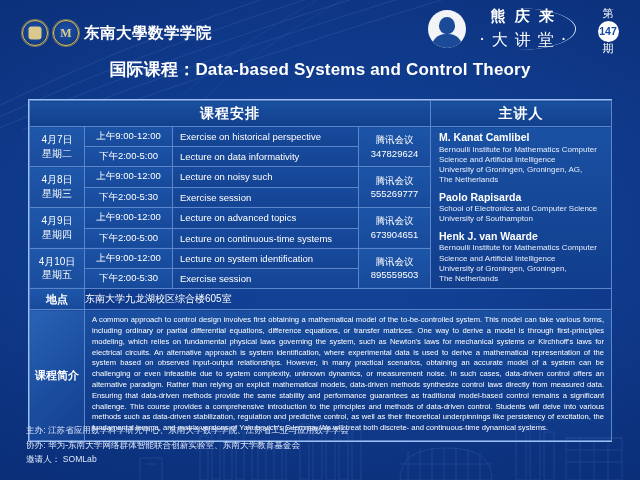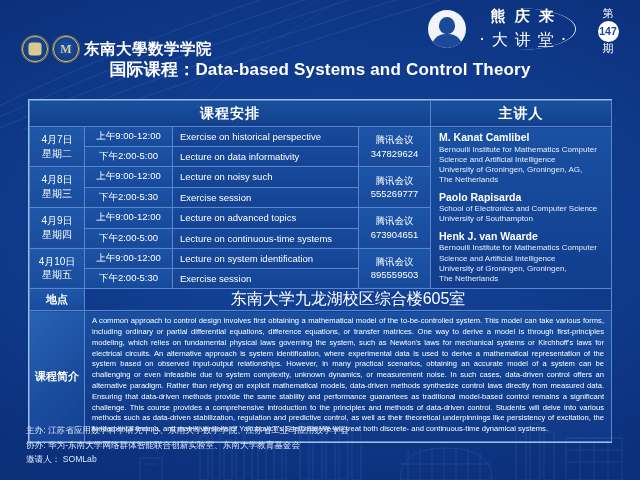--- a/index.html
+++ b/index.html
@@ -15,21 +15,21 @@
       linear-gradient(180deg,#0b3184 0%,#0a2e7c 100%);
   }
   
   .arcs{position:absolute;left:0;top:-90px;width:640px;height:220px;opacity:.30;pointer-events:none;}
   .arcs svg{display:block;}
   
   .skyline{position:absolute;left:0;bottom:0;width:640px;height:62px;opacity:.30;pointer-events:none;}
 
   
   .header{position:absolute;left:0;top:0;width:640px;height:56px;}
-  .logos{position:absolute;left:22px;top:20px;display:flex;align-items:center;gap:5px;margin-top:16px;}
+  .logos{position:absolute;left:22px;top:20px;display:flex;align-items:center;gap:5px;}
   .seal{width:24px;height:24px;border-radius:50%;border:1.6px solid #e8c34a;
         background:radial-gradient(circle at 50% 42%,#1c52ad 0%,#123b86 70%,#0e3276 100%);
         position:relative;flex:0 0 auto;box-shadow:0 0 0 1px rgba(232,195,74,.45);}
   .seal:after{content:"";position:absolute;left:50%;top:50%;transform:translate(-50%,-50%);
         width:13px;height:13px;border-radius:3px;background:#edd489;opacity:.92;}
   .seal.m:after{content:"M";width:auto;height:auto;background:none;border-radius:0;
         color:#f0d98f;font-size:12px;font-weight:700;line-height:1;font-family:"Liberation Serif",serif;}
   .school{color:#fff;font-size:15.5px;font-weight:700;letter-spacing:.5px;
           font-family:"DejaVu Serif","Liberation Serif",serif;white-space:nowrap;}
 
@@ -78,21 +78,21 @@
   .spk-cell{background:linear-gradient(180deg,#1a51a3 0%,#113d8c 100%);
         padding:4px 6px 4px 8px;vertical-align:top;}
   .spk{margin-bottom:5px;}
   .spk:last-child{margin-bottom:0;}
   .spk-name{font-size:10.5px;font-weight:700;line-height:1.3;}
   .spk-aff{font-size:8px;line-height:1.28;color:#e8eefb;}
 
   .place-label{background:linear-gradient(180deg,#1d57ab 0%,#17499a 100%);
         text-align:center;font-size:11px;font-weight:700;height:20px;}
   .place-val{background:linear-gradient(90deg,#2a63b4 0%,#1a4d9e 38%,#14439p 70%,#123d8d 100%);
-        text-align:center;font-size:16px;height:20px;}
+        font-size:10px;height:20px;}
   .intro-label{background:linear-gradient(135deg,#2a63b6 0%,#1a4d9e 55%,#143f90 100%);
         text-align:center;font-size:11px;font-weight:700;}
   .intro-body{background:linear-gradient(180deg,#1a4fa1 0%,#123f8e 60%,#0f3886 100%);
         padding:5px 7px 6px 7px;font-size:7.6px;line-height:1.42;text-align:justify;color:#fff;}
 
   
   .footer{position:absolute;left:26px;bottom:14px;color:#dbe6fb;font-size:8.6px;line-height:1.65;}
   .footer div{white-space:nowrap;}
 </style>
 </head>

